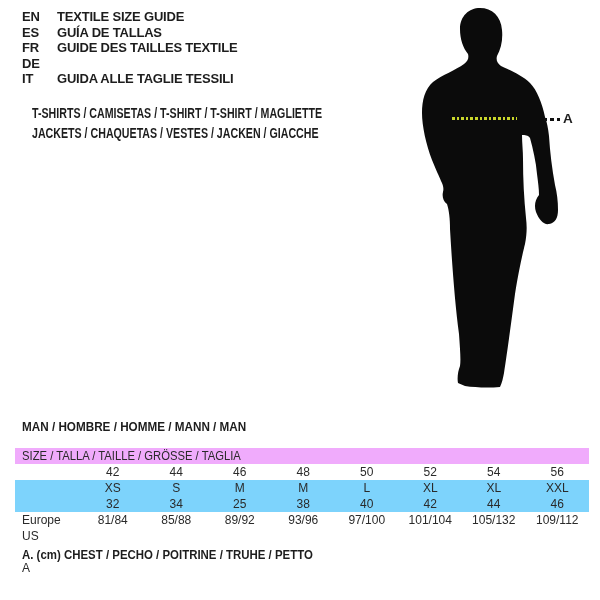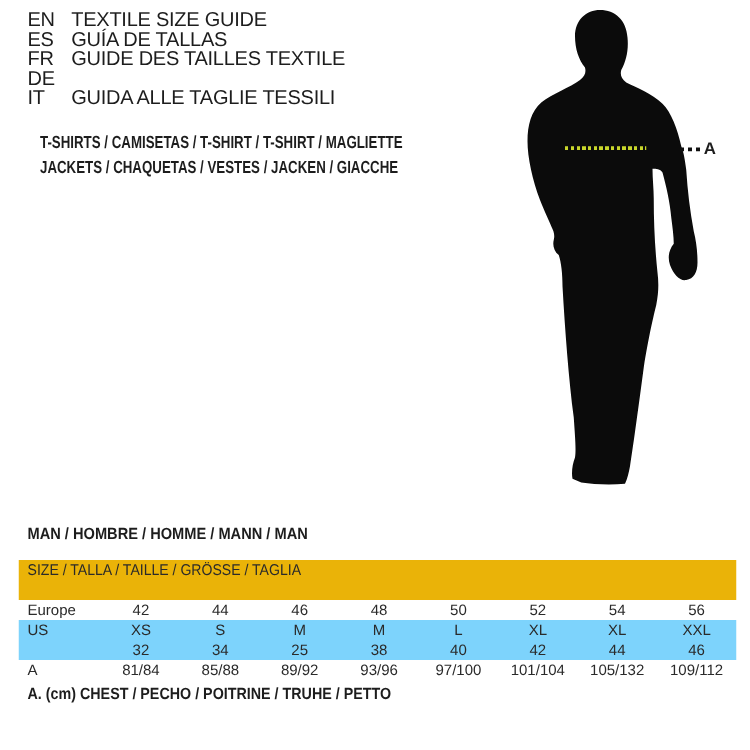--- a/index.html
+++ b/index.html
@@ -6,21 +6,21 @@
   html,body { background:#ffffff; }
   body { font-family:"Liberation Sans", sans-serif; color:#1d1d1d; }
   .canvas {
     position:relative; width:600px; height:600px; background:#ffffff;
     overflow:hidden;
   }
 
   
   .lang-list { position:absolute; left:22px; top:9px; }
   .lang-row { display:flex; height:15.6px; line-height:15.6px;
-    font-size:16px; font-weight:normal; letter-spacing:-0.2px; white-space:nowrap; }
+    font-size:13px; font-weight:bold; letter-spacing:-0.2px; white-space:nowrap; }
   .lang-code { width:35px; flex:0 0 35px; }
 
   
   .cat-block { position:absolute; left:32px; top:104px; }
   .cat-line { font-size:14px; font-weight:bold; line-height:19.5px; white-space:nowrap;
     transform:scaleX(0.76); transform-origin:0 50%; letter-spacing:0; }
 
   
   .figure { position:absolute; left:413px; top:4px; width:175px; height:392px; }
   .figure svg { position:absolute; left:0; top:0; }
@@ -30,27 +30,27 @@
   .leader-line { position:absolute; left:131px; top:114px; width:16px; height:2.6px;
     background:repeating-linear-gradient(90deg,#101010 0 3.4px,transparent 3.4px 6.4px); }
   .measure-label { position:absolute; left:150px; top:107px; font-size:13.5px; font-weight:bold; }
 
   
   .section-heading { position:absolute; left:22px; top:419px; font-size:13px; font-weight:bold;
     white-space:nowrap; transform:scaleX(0.9); transform-origin:0 0; letter-spacing:0; }
 
   
   .size-table { position:absolute; left:15px; top:448px; width:574px; font-size:12px; color:#2a2a2a; }
-  .tbl-header { height:32px; line-height:16px; background:#eab308; padding-left:7px;
+  .tbl-header { height:16px; line-height:16px; background:#f0abfc; padding-left:7px;
     font-size:12.5px; white-space:nowrap; }
   .tbl-header span { display:inline-block; transform:scaleX(0.9); transform-origin:0 50%; }
   .tbl-row { display:grid; grid-template-columns:66px repeat(8,1fr);
     height:16px; line-height:16px; }
   .tbl-row.shaded { background:#7dd3fc; }
-  .row-label { padding-left:7px; text-align:left; white-space:nowrap; }
+  .row-label { padding-left:7px; text-align:left; white-space:nowrap;margin-top:48px; }
   .cell { text-align:center; white-space:nowrap; }
 
   
   .footnote { position:absolute; left:22px; top:547px; font-size:13px; font-weight:bold;
     white-space:nowrap; transform:scaleX(0.88); transform-origin:0 0; }
 </style>
 </head>
 <body>
 
 <div class="canvas">

